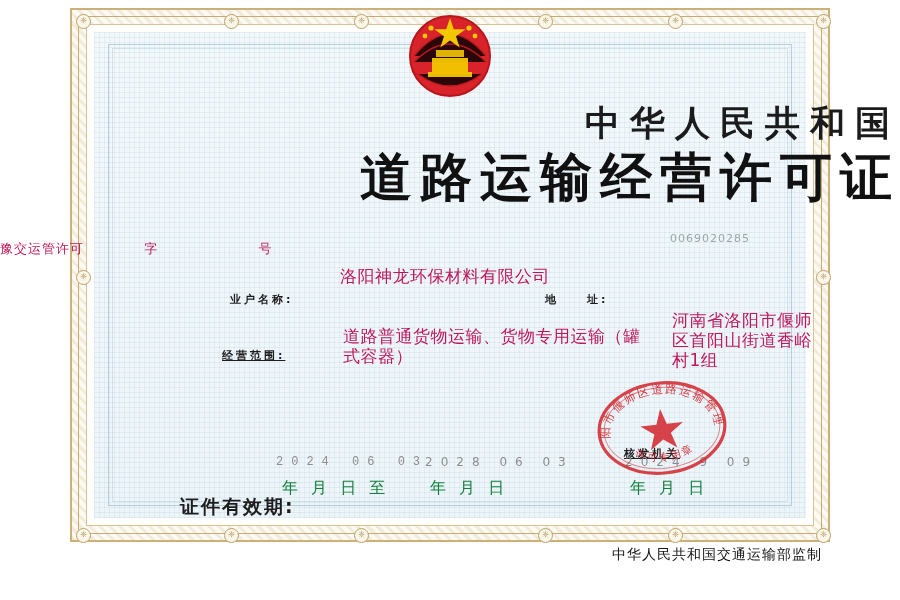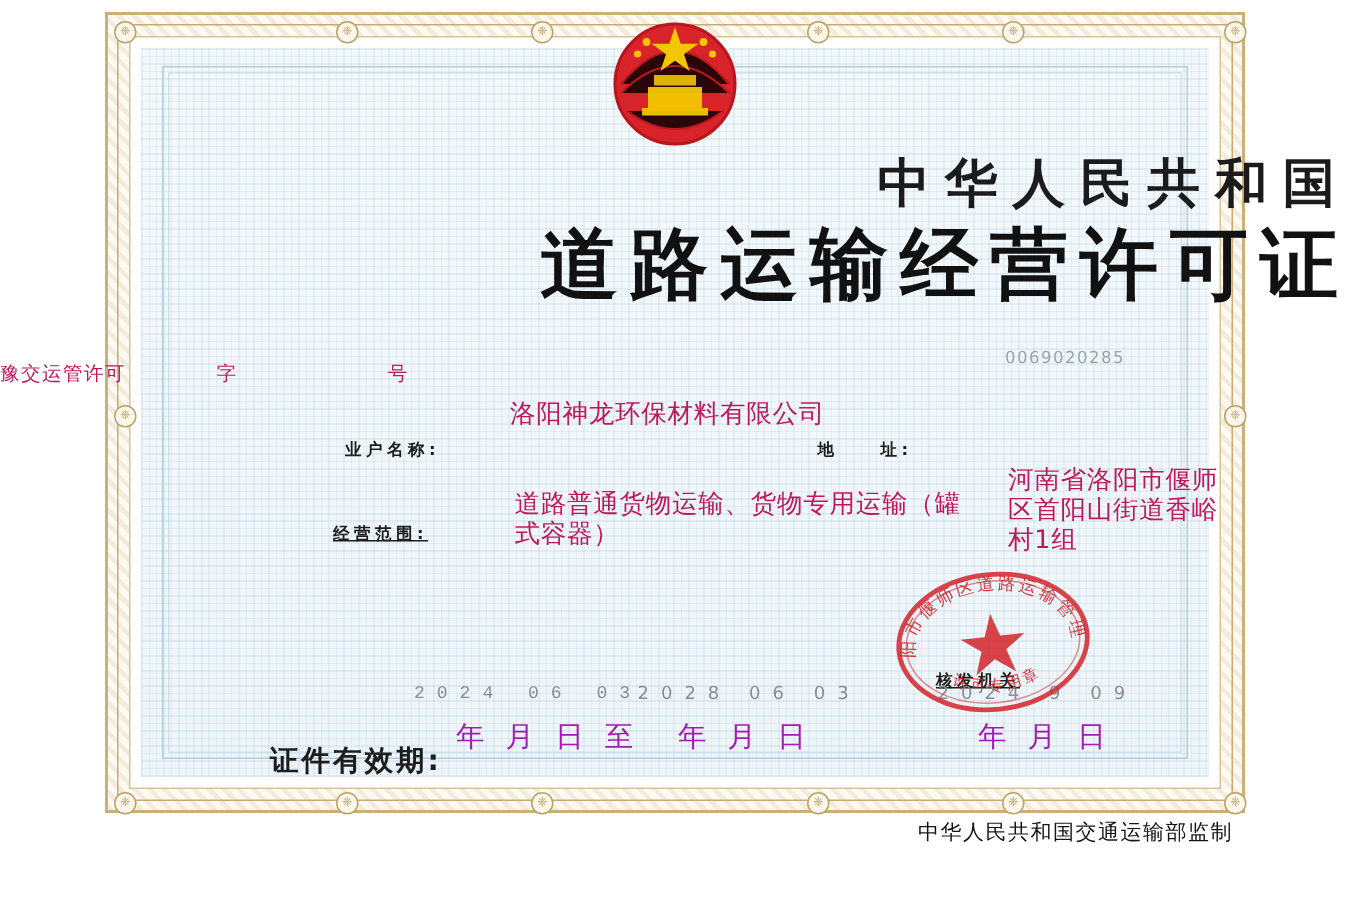--- a/index.html
+++ b/index.html
@@ -180,25 +180,24 @@
   .lbl-issuer { left: 624px; top: 446px; text-decoration: underline; }
   .lbl-validity { left: 180px; top: 478px; font-size: 19px; letter-spacing: 2px; margin-top: 16px; }
 
   .val-name { left: 340px; top: 266px; }
   .val-addr { left: 672px; top: 266px; width: 140px; margin-top: 44px; }
   .val-scope { left: 343px; top: 326px; width: 300px; }
 
   
   .date-line {
     position: absolute;
-    font-size: 19px;
-    color: #a21caf;
+    font-size: 16px;
+    color: #15803d;
     letter-spacing: 4px;
     font-family: "DejaVu Sans", "Liberation Sans", sans-serif;
-    margin-left: 22px;
   }
   .date-from { left: 282px; top: 478px; }
   .date-to   { left: 430px; top: 478px; }
   .date-issue { left: 630px; top: 478px; }
 
   .date-digits {
     position: absolute;
     font-size: 12px;
     color: #8d8d8f;
     letter-spacing: 8px;

